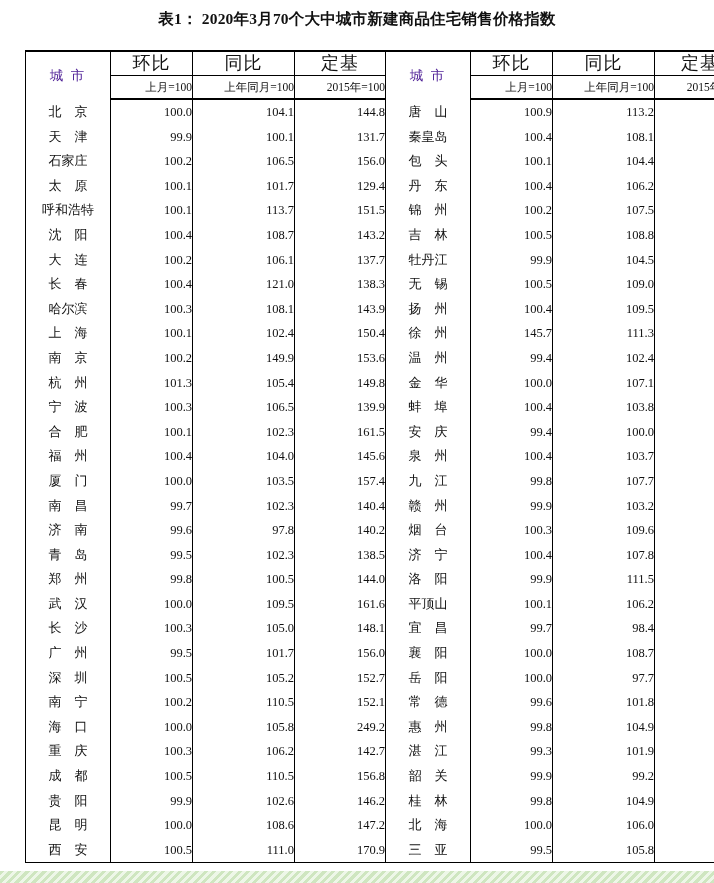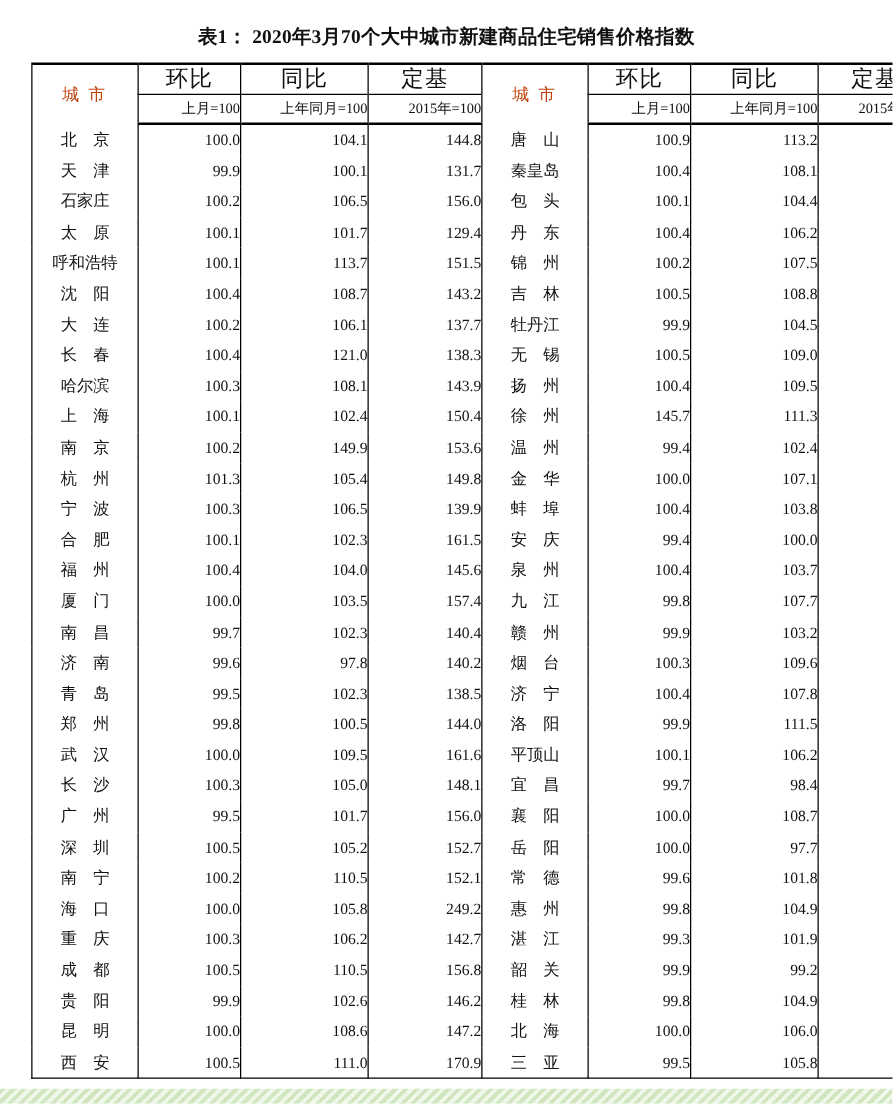--- a/index.html
+++ b/index.html
@@ -13,21 +13,21 @@
     position: relative;
     overflow: hidden;
     font-family: "Liberation Serif", "DejaVu Serif", serif;
     color: #1a1a1a;
   }
 
   
   .title-bar {
     width: 714px;
     text-align: center;
-    padding-top: 19px;
+    padding-top: 9px;
     height: 30px;
     box-sizing: border-box;
   }
   .title-text {
     font-size: 15.5px;
     font-weight: bold;
     letter-spacing: 0.2px;
     color: #111111;
     white-space: nowrap;
     font-family: "Liberation Serif", "DejaVu Serif", serif;
@@ -72,21 +72,21 @@
     border-left: 1px solid #000;
     border-right: 1px solid #000;
     border-top: 1px solid #000;
     height: 22px;
     line-height: 22px;
     letter-spacing: 0px;
   }
   .hd-city {
     text-align: center;
     font-size: 13.5px;
-    color: #c2410c;
+    color: #4c1d95;
     border-left: 1px solid #000;
     border-right: 1px solid #000;
     letter-spacing: 2px;
   }
   .top-rule td { border-top: 2.5px solid #000; }
   .head-bottom td { border-bottom: 2px solid #000; text-align: right; }
 
   
   .city {
     text-align: center;

